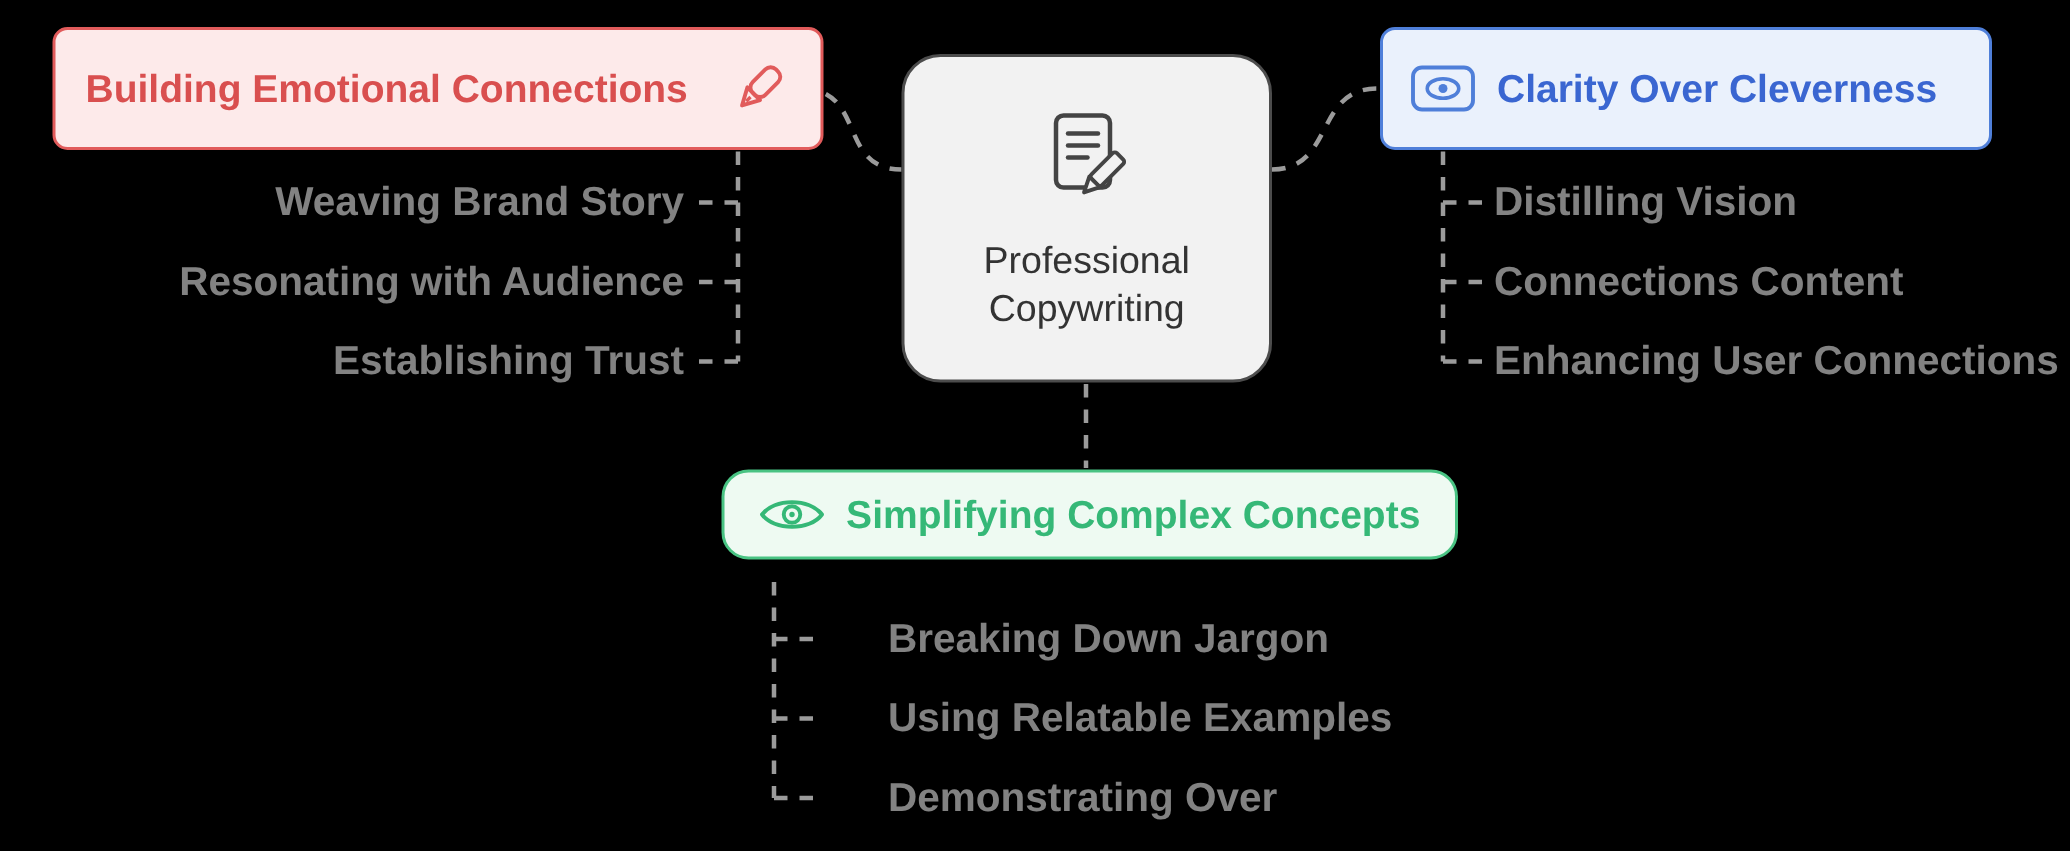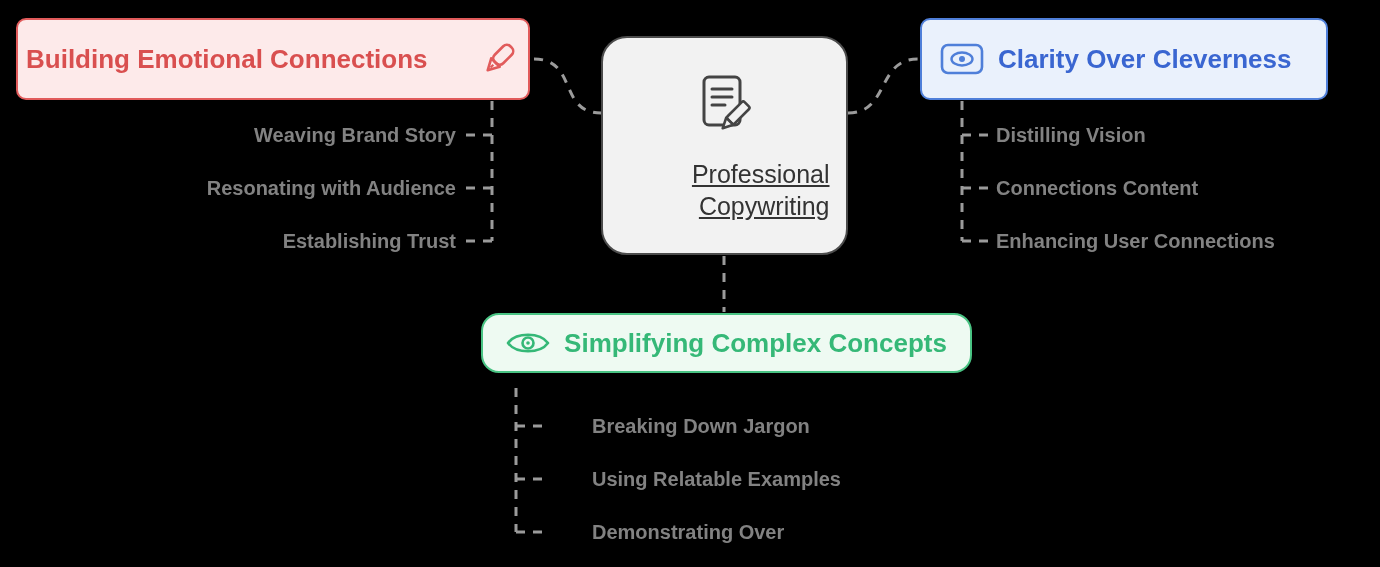--- a/index.html
+++ b/index.html
@@ -16,23 +16,23 @@
     position:absolute;
     display:flex;align-items:center;
     border-style:solid;border-width:2.5px;
     box-sizing:border-box;
     white-space:nowrap;
   }
   .node-title{font-size:26px;font-weight:700;}
 
   
   .node-emotional{
-    left:16px;top:18px;width:514px;height:82px;
+    left:35px;top:18px;width:514px;height:82px;
     background:#fdeaea;border-color:#e15b5b;border-radius:10px;
-    padding:0 8px;justify-content:space-between;gap:12px;
+    padding:0 20px;justify-content:space-between;gap:12px;
   }
   .node-emotional .node-title{color:#d94f4f;}
 
   
   .node-clarity{
     left:920px;top:18px;width:408px;height:82px;
     background:#eaf1fc;border-color:#4f7fd9;border-radius:10px;
     padding:16px 18px;gap:14px;
   }
   .node-clarity .node-title{color:#3a66d1;}
@@ -46,27 +46,27 @@
   .node-simplify .node-title{color:#35b877;}
 
   
   .node-center{
     left:601px;top:36px;width:247px;height:219px;
     background:#f2f2f2;border-color:#4c4c4c;border-radius:26px;
     flex-direction:column;justify-content:center;gap:8px;
     white-space:normal;
   }
   .node-center .center-label{
-    width:210px;text-align:right;
-    font-size:25px;font-weight:500;color:#333333;line-height:1.25;text-decoration:underline;
+    width:210px;text-align:center;
+    font-size:25px;font-weight:500;color:#333333;line-height:1.25;
   }
 
   .sub-item{
     position:absolute;transform:translateY(-50%);
-    font-size:20px;font-weight:600;color:#828282;white-space:nowrap;
+    font-size:27px;font-weight:600;color:#828282;white-space:nowrap;
   }
   .sub-left{right:924px;text-align:right;}
   .sub-right{left:996px;}
   .sub-bottom{left:551px;margin-left:41px;}
 
   .icon{display:block;flex:0 0 auto;}
 </style>
 </head>
 <body>
 

